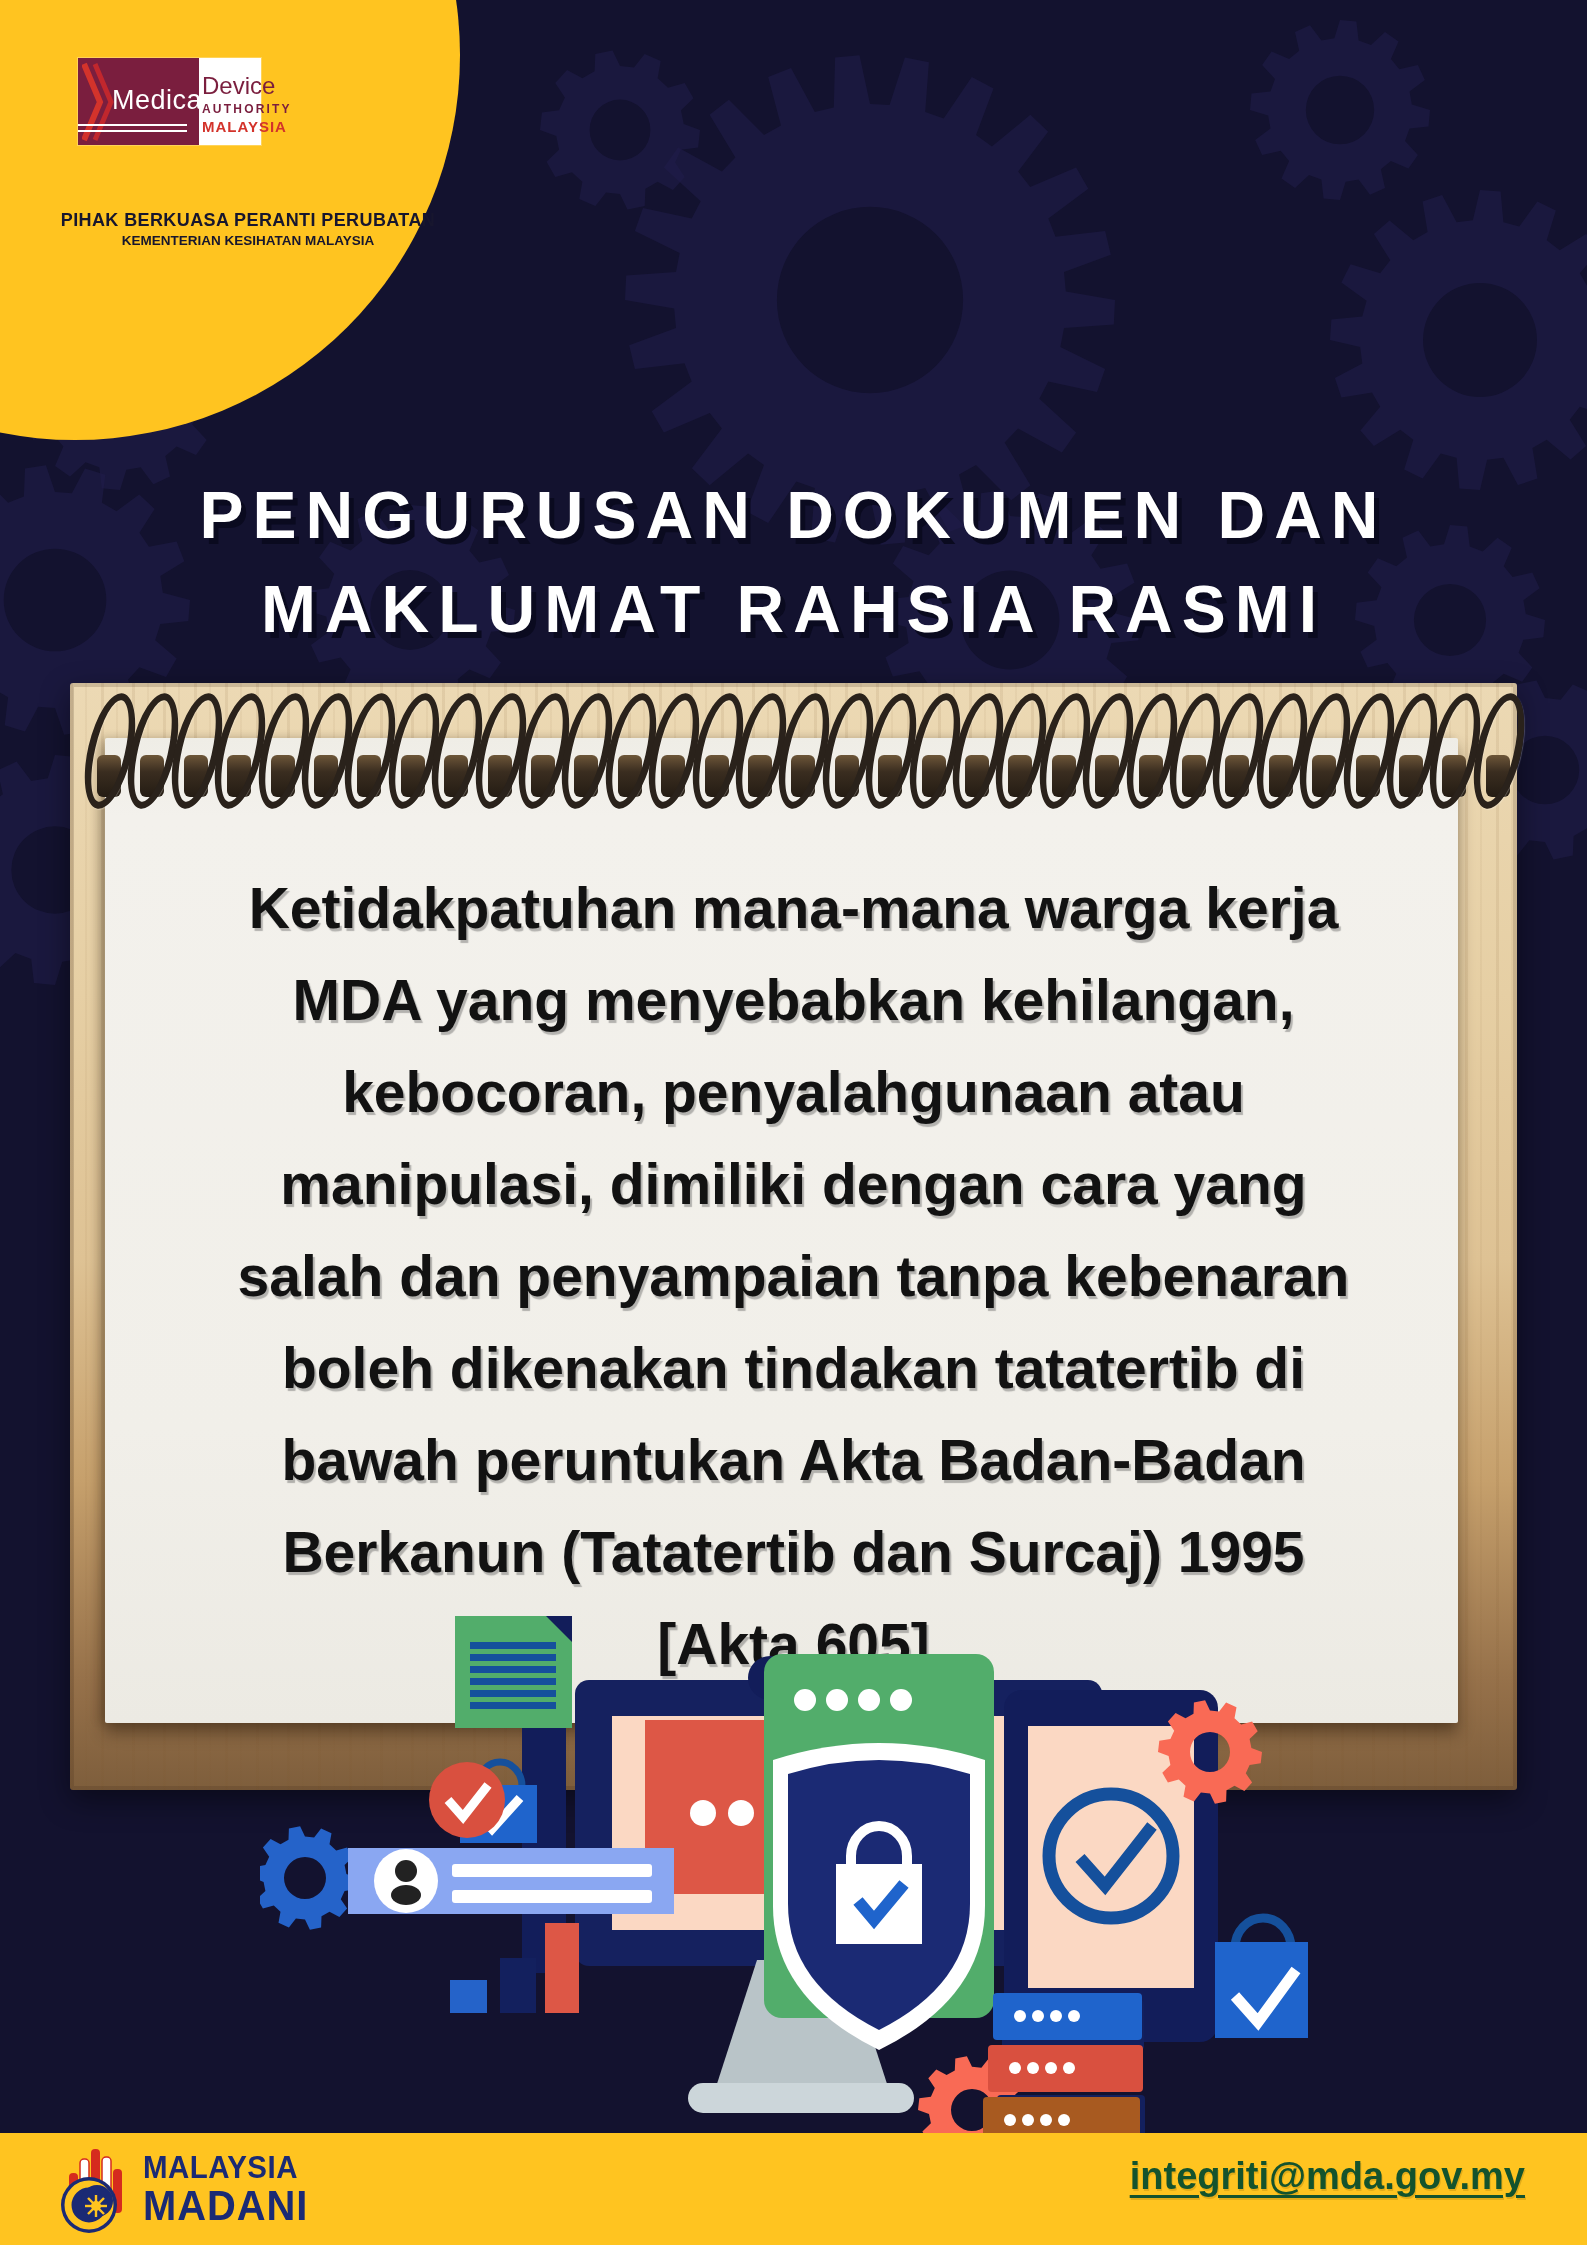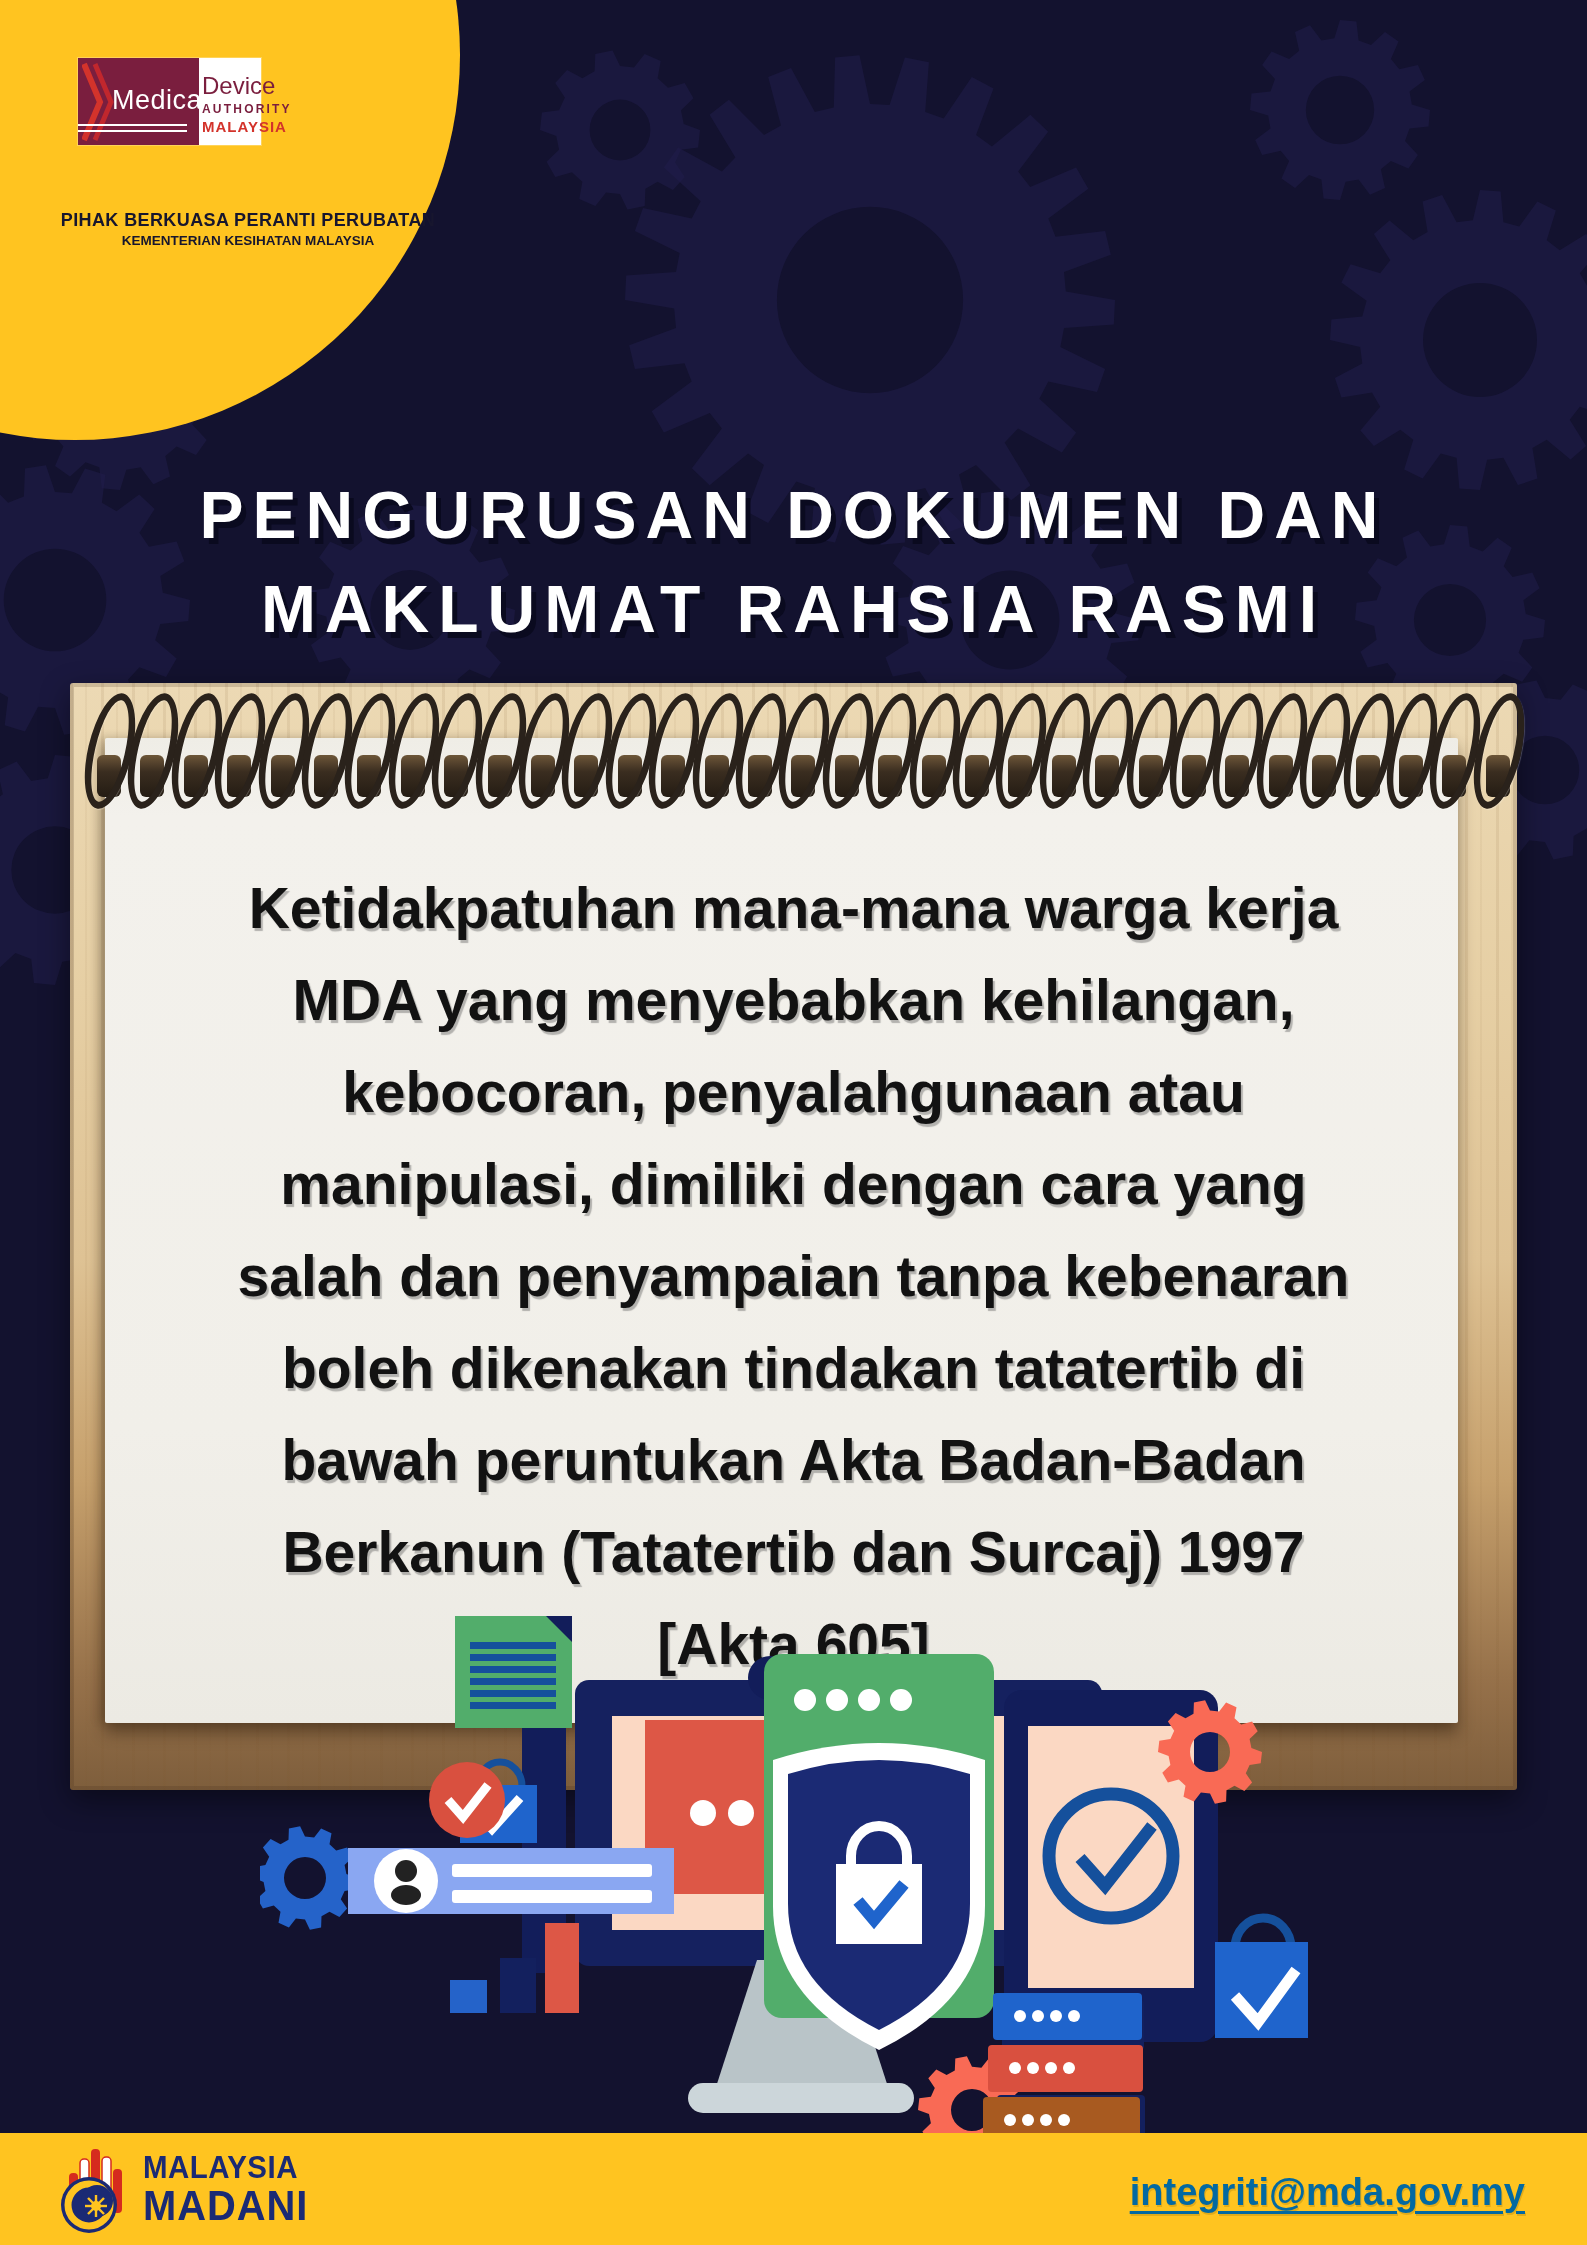--- a/index.html
+++ b/index.html
@@ -71,21 +71,21 @@
   
   .illus{position:absolute;left:260px;top:1608px;width:1080px;height:545px;}
   
   .footer-bar{position:absolute;left:0;top:2133px;width:1587px;height:112px;background:#ffc420;}
   .madani{position:absolute;left:55px;top:10px;height:92px;display:flex;align-items:center;}
   .madani-text{margin-left:10px;color:#1b2a74;font-weight:bold;line-height:1;transform:scaleX(.95);transform-origin:left;}
   .madani-l1{font-size:31px;letter-spacing:.5px;}
   .madani-l2{font-size:42px;letter-spacing:1px;margin-top:2px;}
   .footer-right{position:absolute;right:62px;top:14px;text-align:right;}
   .footer-unit{color:#111;font-weight:bold;font-size:35px;letter-spacing:.5px;text-shadow:1px 2px 0 rgba(140,100,0,.35);}
-  .footer-email{margin-top:24px;color:#0369a1;font-weight:bold;font-size:38px;
+  .footer-email{margin-top:8px;color:#14532d;font-weight:bold;font-size:38px;
     text-decoration:underline;text-decoration-thickness:3px;text-underline-offset:6px;
     text-shadow:1px 2px 0 rgba(140,100,0,.25);display:inline-block;}
 </style>
 </head>
 <body>
 
 <div class="poster">
 
   <svg id="bg-gears">
       <path d="M365.0,160.0 L363.6,178.0 L339.7,180.5 L335.4,194.3 L353.6,209.9 L344.5,225.5 L321.9,217.4 L312.1,227.9 L321.7,249.9 L306.8,260.0 L289.9,242.9 L276.5,248.1 L275.6,272.1 L257.7,274.7 L250.0,252.0 L235.6,250.9 L224.4,272.1 L207.2,266.7 L210.1,242.9 L197.6,235.6 L178.3,249.9 L165.1,237.6 L178.1,217.4 L170.0,205.4 L146.4,209.9 L139.9,193.1 L160.3,180.5 L158.2,166.2 L135.0,160.0 L136.4,142.0 L160.3,139.5 L164.6,125.7 L146.4,110.1 L155.5,94.5 L178.1,102.6 L187.9,92.1 L178.3,70.1 L193.2,60.0 L210.1,77.1 L223.5,71.9 L224.4,47.9 L242.3,45.3 L250.0,68.0 L264.4,69.1 L275.6,47.9 L292.8,53.3 L289.9,77.1 L302.4,84.4 L321.7,70.1 L334.9,82.4 L321.9,102.6 L330.0,114.6 L353.6,110.1 L360.1,126.9 L339.7,139.5 L341.8,153.8 Z M293.7,160 A43.7,43.7 0 1 0 206.3,160 A43.7,43.7 0 1 0 293.7,160 Z" fill="#201e4a" fill-opacity="0.55" fill-rule="evenodd"></path>
@@ -194,21 +194,21 @@
       <div class="spiral-hole" style="left: 1397.8px; top: 67px;"></div>
       <div class="spiral-loop" style="left: 1388.8px; top: 4px;"></div>
     </div>
   <div class="notice-text">Ketidakpatuhan mana-mana warga kerja
 MDA yang menyebabkan kehilangan,
 kebocoran, penyalahgunaan atau
 manipulasi, dimiliki dengan cara yang
 salah dan penyampaian tanpa kebenaran
 boleh dikenakan tindakan tatatertib di
 bawah peruntukan Akta Badan-Badan
-Berkanun (Tatatertib dan Surcaj) 1997
+Berkanun (Tatatertib dan Surcaj) 1995
 [Akta 605]</div>
 
   <svg class="illus" viewBox="0 0 1080 545">
 
     <rect x="262" y="95" width="44" height="270" fill="#121d5a"></rect>
 
     <g>
       <rect x="195" y="8" width="117" height="112" fill="#52ad6b"></rect>
       <path d="M312,8 L312,34 L286,8 Z" fill="#121d5a"></path>
       <g fill="#15509c">

